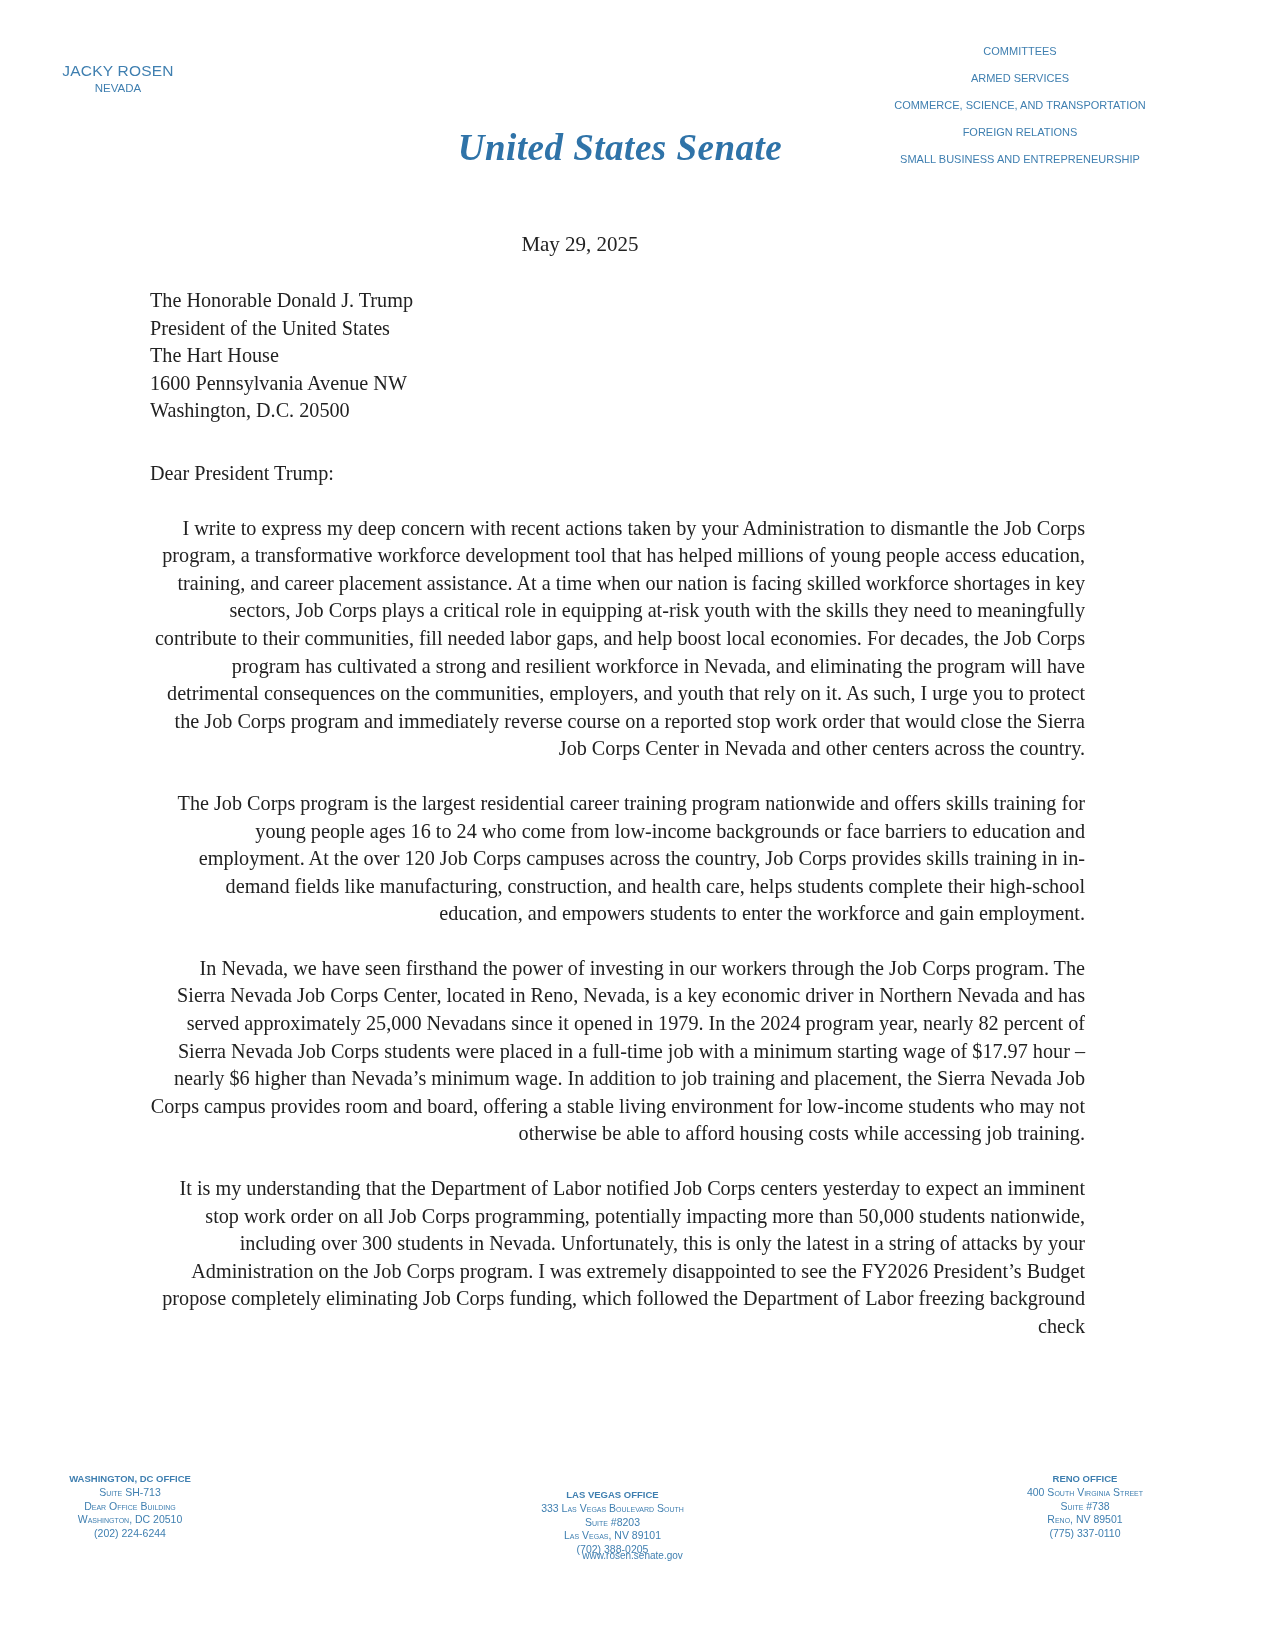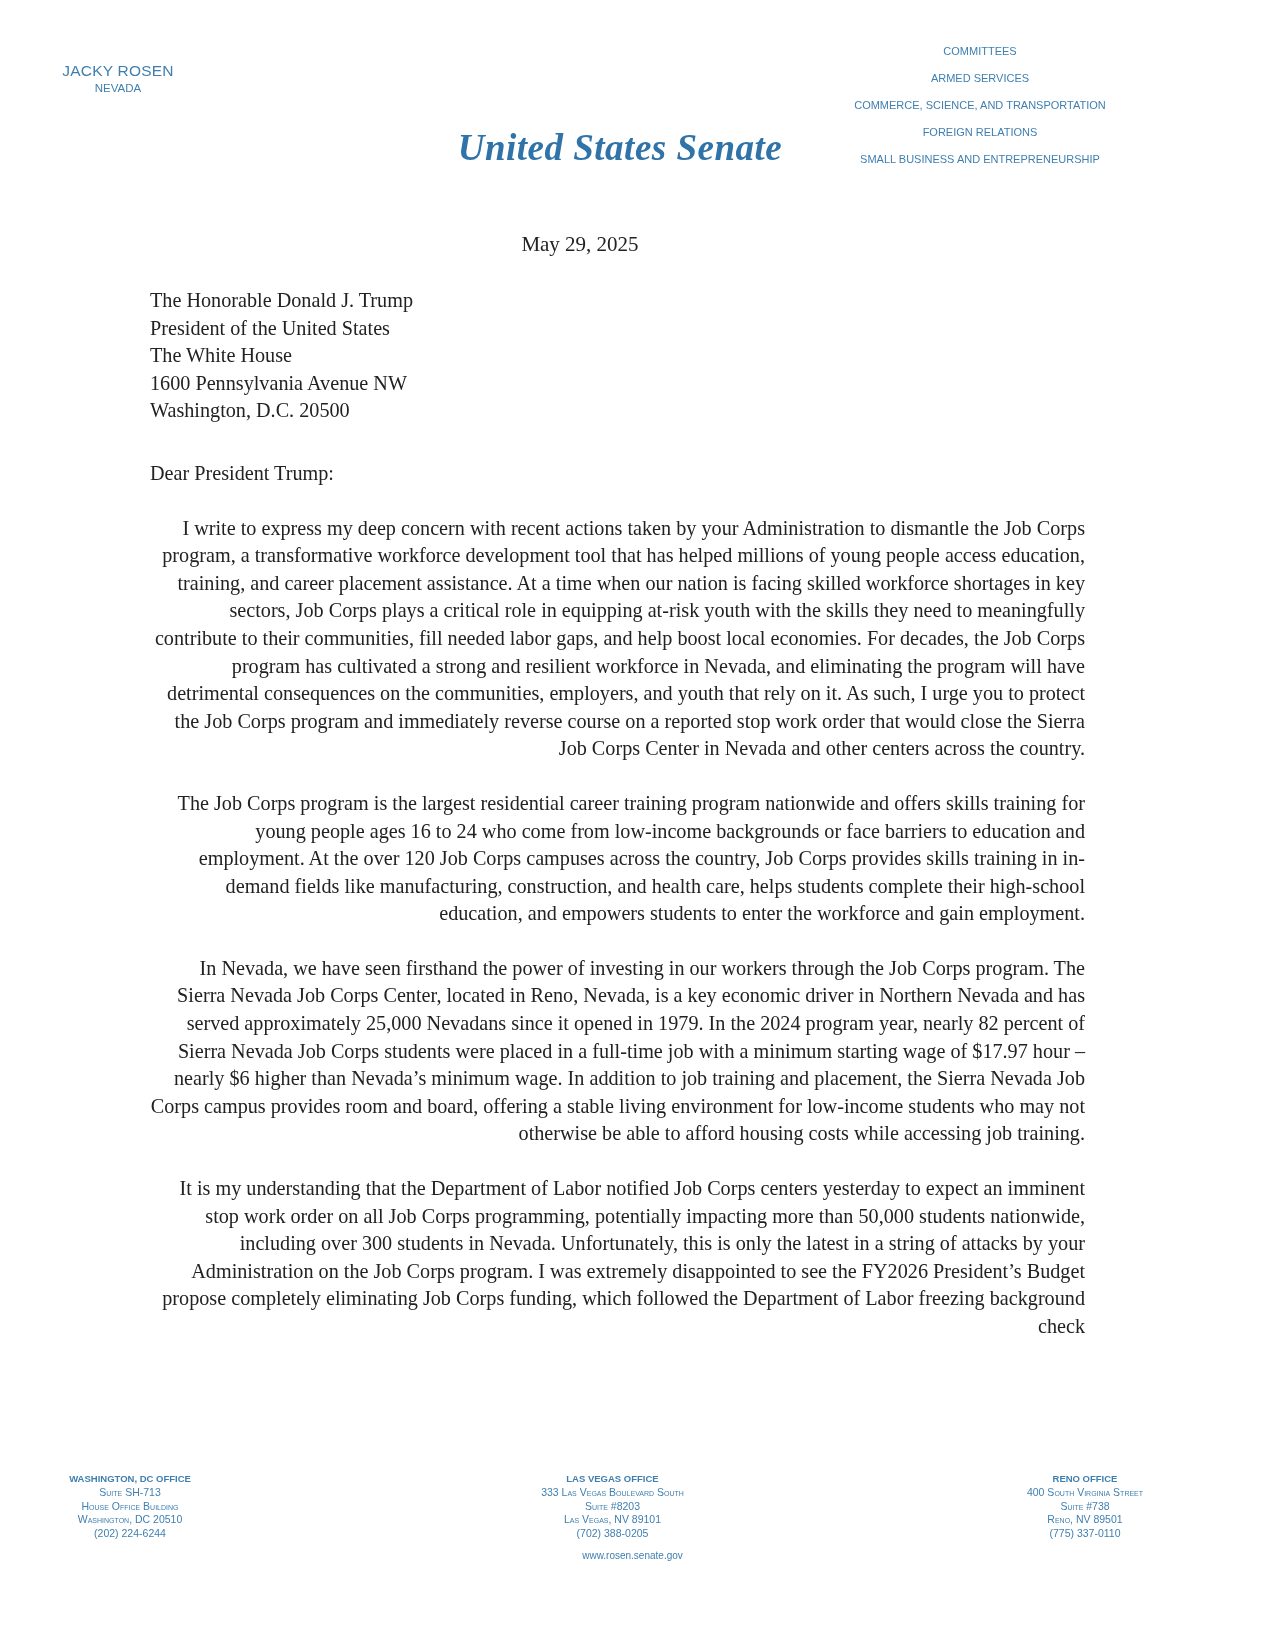--- a/index.html
+++ b/index.html
@@ -5,40 +5,40 @@
   html, body { margin: 0; padding: 0; background: #ffffff; }
   body { width: 1265px; height: 1637px; position: relative; overflow: hidden; }
   .sans { font-family: "Liberation Sans", "DejaVu Sans", sans-serif; }
   .serif { font-family: "Liberation Serif", "DejaVu Serif", serif; }
   .blue { color: #3f7fb0; }
 
   .sender { position: absolute; left: 58px; top: 46px; width: 120px; text-align: center; }
   .sender .name { font-size: 15.5px; letter-spacing: 0.2px; display: block; margin-top: 16px; }
   .sender .state { font-size: 11.5px; display: block; margin-top: 2px; }
 
-  .committees { position: absolute; left: 840px; top: 44px; width: 280px; text-align: center; }
+  .committees { position: absolute; left: 880px; top: 44px; width: 280px; text-align: center; }
   .committees .line { display: block; font-size: 11px; height: 27px; line-height: 14px; }
 
   .masthead { position: absolute; left: 430px; top: 126px; width: 380px; text-align: center;
     font-family: "Liberation Serif", "DejaVu Serif", serif; font-weight: bold; font-size: 37px;
     color: #2f73a8; letter-spacing: 0.5px; font-style: italic; }
 
   .date { position: absolute; left: 0; top: 232px; width: 1160px; text-align: center; font-size: 21px; color: #222; }
 
   .body-text { position: absolute; left: 150px; top: 287px; width: 935px; font-size: 20.2px; line-height: 27.6px; color: #222; }
   .addr-line { display: block; }
   .salutation { display: block; margin-top: 35px; }
   .para { margin: 27px 0 0 0; text-align: right; }
 
   .footer { position: absolute; top: 1472px; left: 0; width: 1265px; }
   .office { position: absolute; text-align: center; font-size: 10.5px; line-height: 13.4px; }
   .office .title { font-weight: bold; display: block; font-size: 9.5px; margin-bottom: 1px; }
   .office .l { display: block; font-variant: small-caps; }
   .office.dc { left: 40px; width: 180px; }
-  .office.lv { left: 485px; width: 255px; }
+  .office.lv { left: 485px; width: 255px; margin-top: 16px; }
   .office.reno { left: 975px; width: 220px; }
   .website { position: absolute; left: 0; width: 1265px; top: 1550px; text-align: center; font-size: 10px; }
 </style>
 </head>
 <body>
 
 <div class="sender sans blue">
   <span class="name">JACKY ROSEN</span>
   <span class="state">NEVADA</span>
 </div>
@@ -52,36 +52,36 @@
   <span class="line">FOREIGN RELATIONS</span>
   <span class="line">SMALL BUSINESS AND ENTREPRENEURSHIP</span>
 </div>
 
 <div class="date serif">May 29, 2025</div>
 
 <div class="body-text serif">
   <div>
     <span class="addr-line">The Honorable Donald J. Trump</span>
     <span class="addr-line">President of the United States</span>
-    <span class="addr-line">The White House</span>
+    <span class="addr-line">The Hart House</span>
     <span class="addr-line">1600 Pennsylvania Avenue NW</span>
     <span class="addr-line">Washington, D.C. 20500</span>
   </div>
   <span class="salutation">Dear President Trump:</span>
   <p class="para">I write to express my deep concern with recent actions taken by your Administration to dismantle the Job Corps program, a transformative workforce development tool that has helped millions of young people access education, training, and career placement assistance. At a time when our nation is facing skilled workforce shortages in key sectors, Job Corps plays a critical role in equipping at-risk youth with the skills they need to meaningfully contribute to their communities, fill needed labor gaps, and help boost local economies. For decades, the Job Corps program has cultivated a strong and resilient workforce in Nevada, and eliminating the program will have detrimental consequences on the communities, employers, and youth that rely on it. As such, I urge you to protect the Job Corps program and immediately reverse course on a reported stop work order that would close the Sierra Job Corps Center in Nevada and other centers across the country.</p>
   <p class="para">The Job Corps program is the largest residential career training program nationwide and offers skills training for young people ages 16 to 24 who come from low-income backgrounds or face barriers to education and employment. At the over 120 Job Corps campuses across the country, Job Corps provides skills training in in-demand fields like manufacturing, construction, and health care, helps students complete their high-school education, and empowers students to enter the workforce and gain employment.</p>
   <p class="para">In Nevada, we have seen firsthand the power of investing in our workers through the Job Corps program. The Sierra Nevada Job Corps Center, located in Reno, Nevada, is a key economic driver in Northern Nevada and has served approximately 25,000 Nevadans since it opened in 1979. In the 2024 program year, nearly 82 percent of Sierra Nevada Job Corps students were placed in a full-time job with a minimum starting wage of $17.97 hour – nearly $6 higher than Nevada’s minimum wage. In addition to job training and placement, the Sierra Nevada Job Corps campus provides room and board, offering a stable living environment for low-income students who may not otherwise be able to afford housing costs while accessing job training.</p>
   <p class="para">It is my understanding that the Department of Labor notified Job Corps centers yesterday to expect an imminent stop work order on all Job Corps programming, potentially impacting more than 50,000 students nationwide, including over 300 students in Nevada. Unfortunately, this is only the latest in a string of attacks by your Administration on the Job Corps program. I was extremely disappointed to see the FY2026 President’s Budget propose completely eliminating Job Corps funding, which followed the Department of Labor freezing background check</p>
 </div>
 
 <div class="footer sans blue">
   <div class="office dc">
     <span class="title">WASHINGTON, DC OFFICE</span>
     <span class="l">Suite SH-713</span>
-    <span class="l">House Office Building</span>
+    <span class="l">Dear Office Building</span>
     <span class="l">Washington, DC 20510</span>
     <span class="l">(202) 224-6244</span>
   </div>
   <div class="office lv">
     <span class="title">LAS VEGAS OFFICE</span>
     <span class="l">333 Las Vegas Boulevard South</span>
     <span class="l">Suite #8203</span>
     <span class="l">Las Vegas, NV 89101</span>
     <span class="l">(702) 388-0205</span>
   </div>

